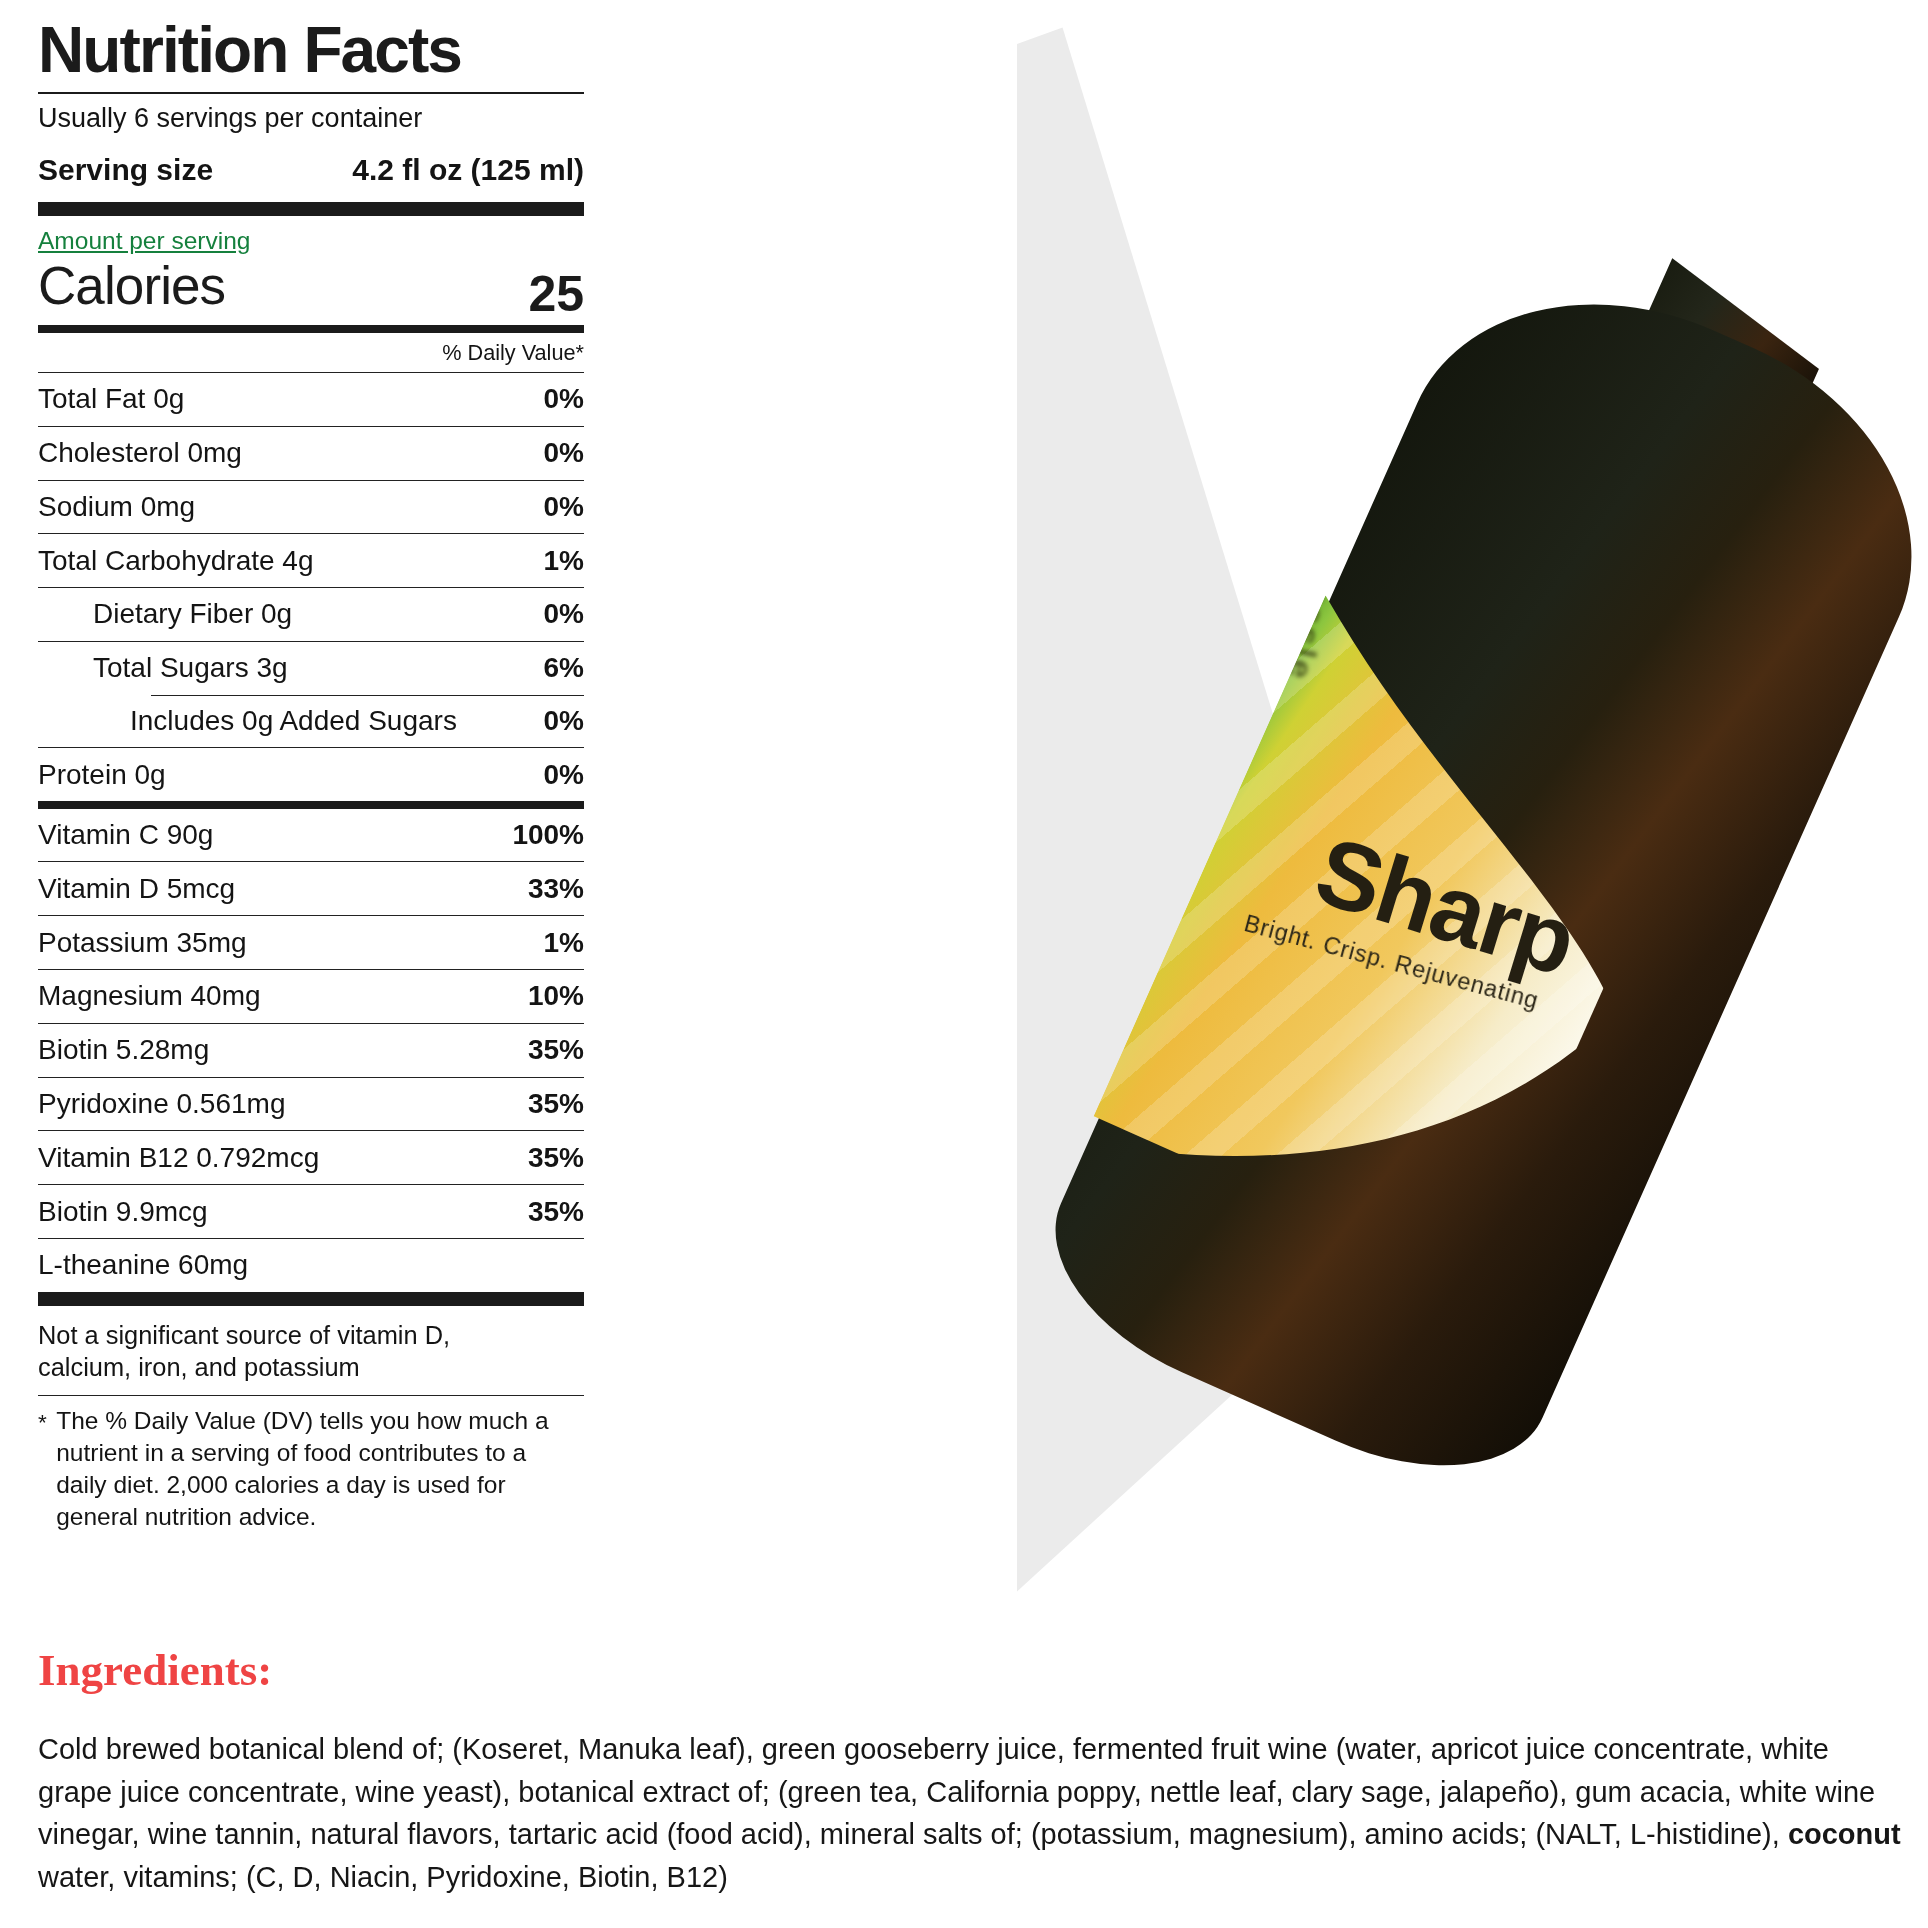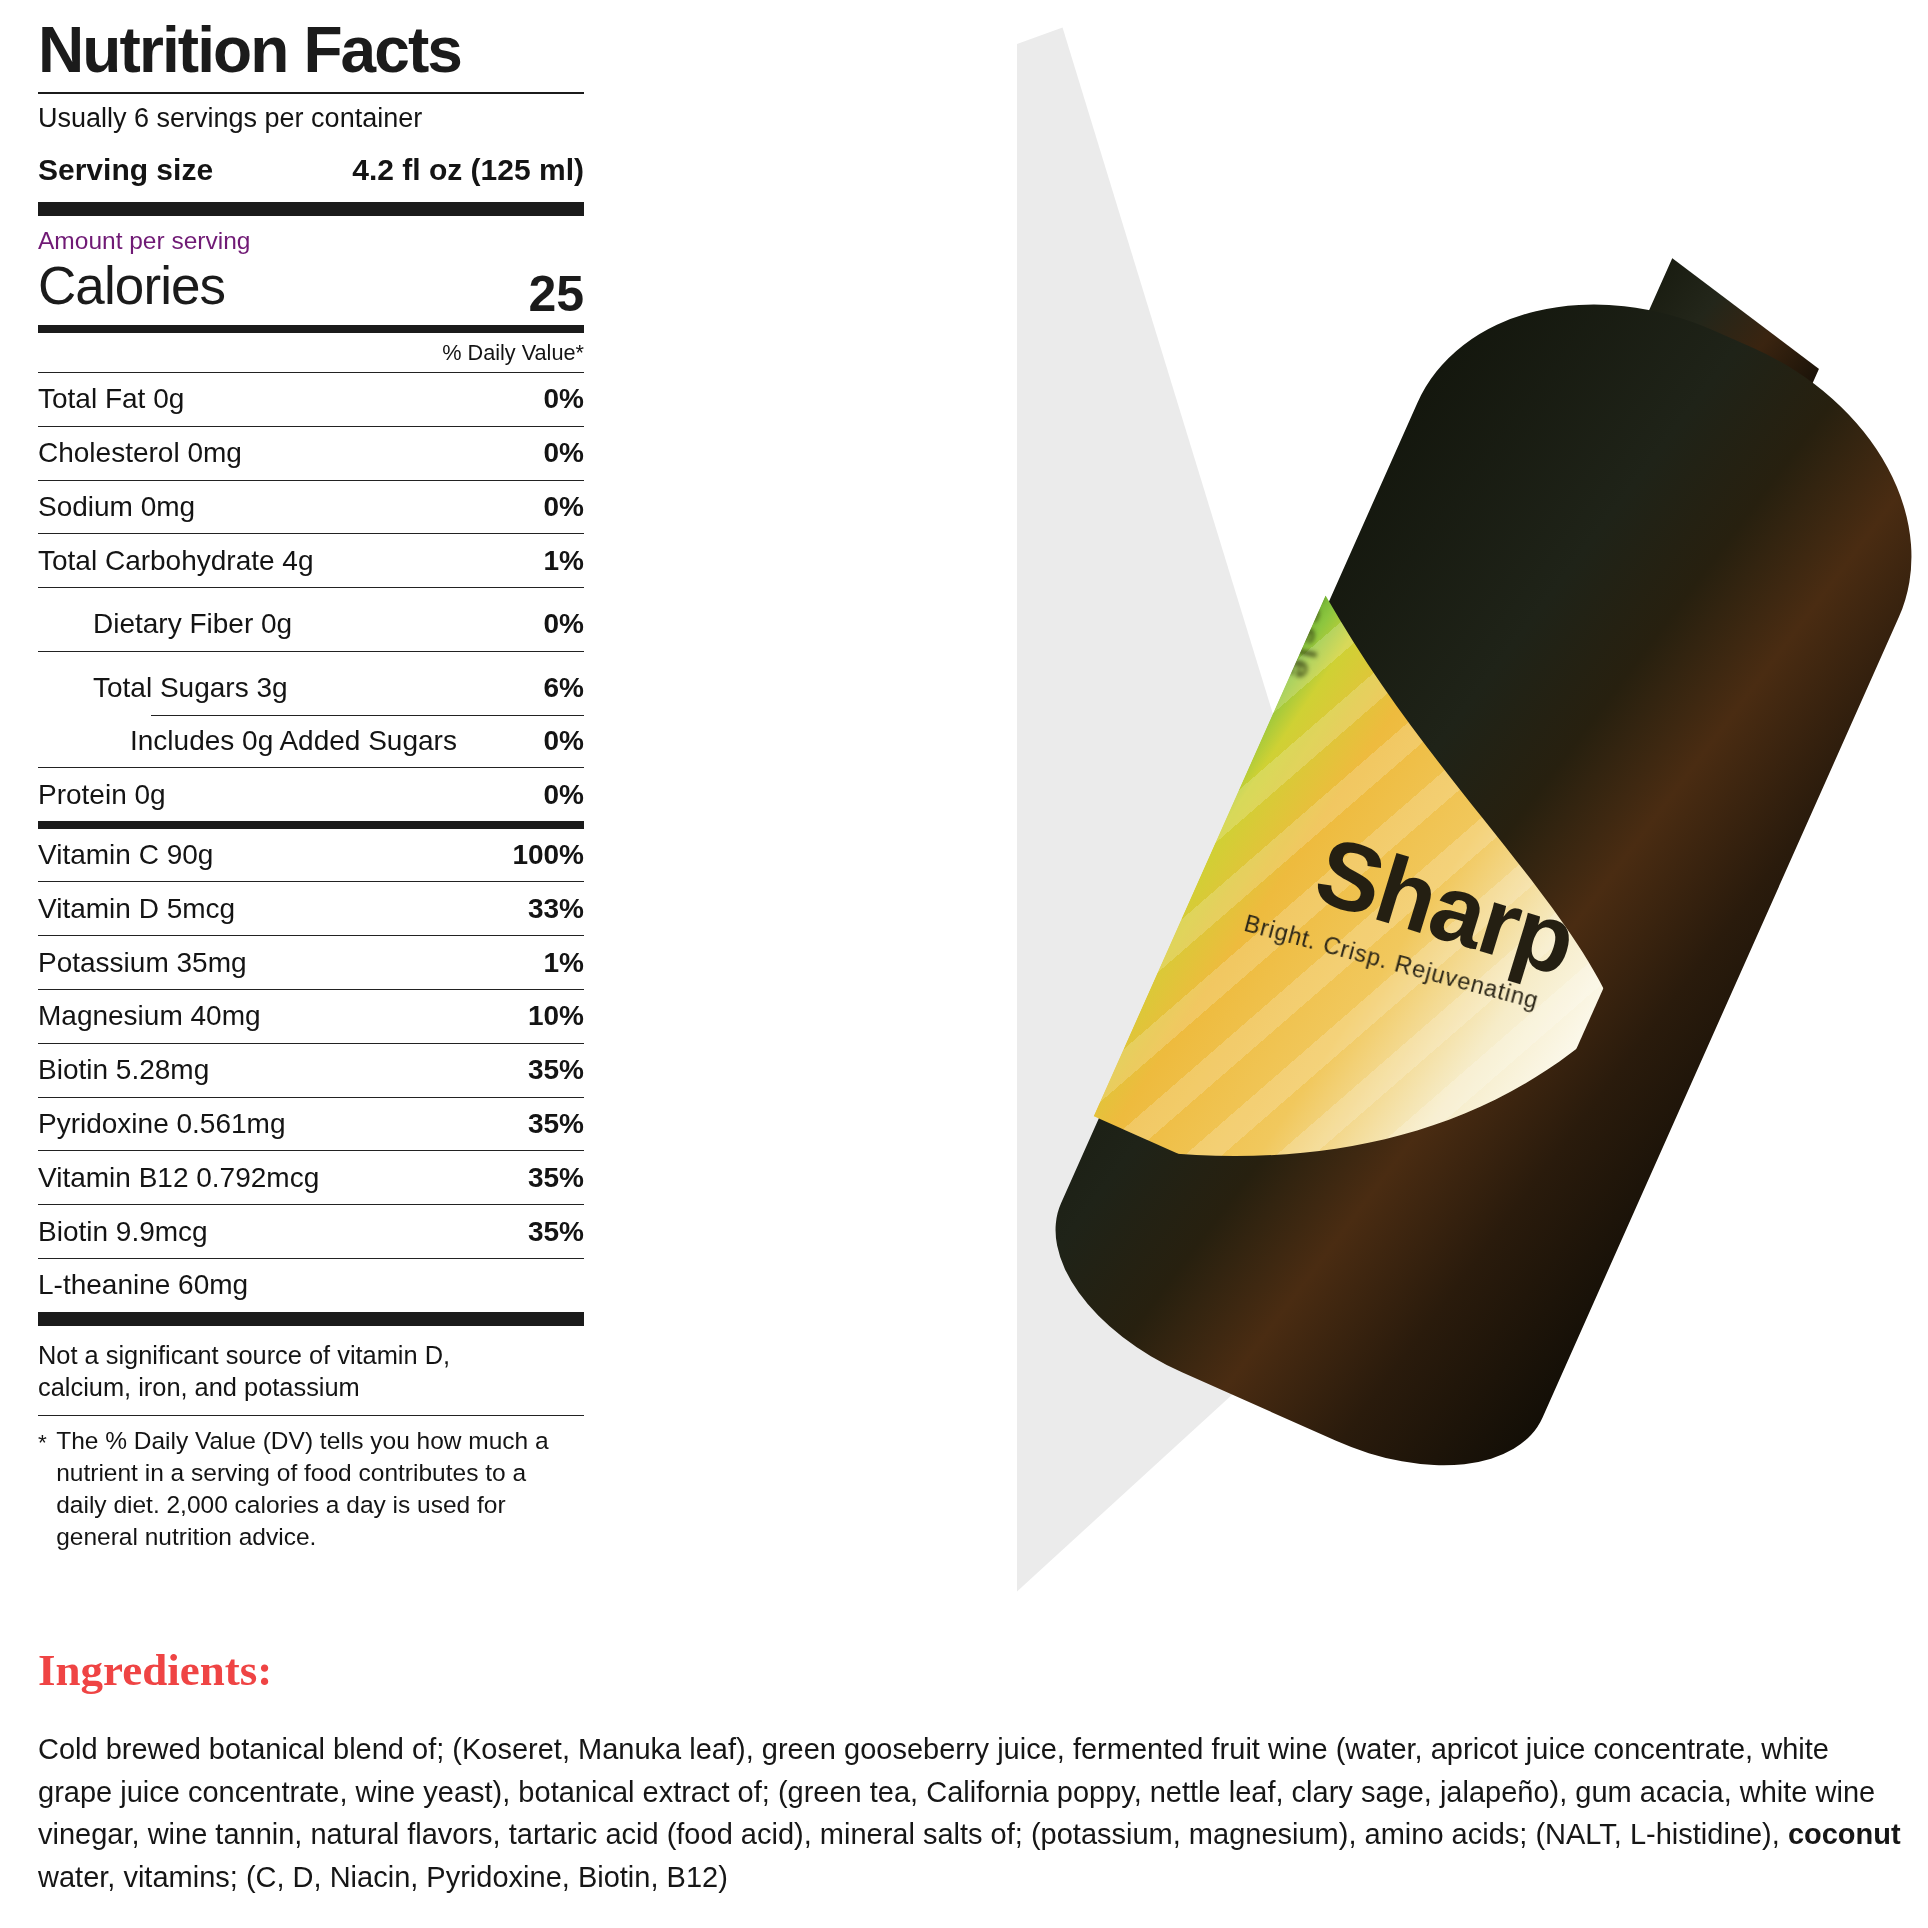--- a/index.html
+++ b/index.html
@@ -20,36 +20,36 @@
   .rule-thin   { border-top:2.8px solid #1b1b1b; margin-top:7.5px; }
   .rule-hair   { border-top:1.9px solid #222; }
   .bar-thick   { height:14px; background:#1b1b1b; }
   .bar-med     { height:7.5px;  background:#1b1b1b; }
 
   .nf-servings { font-size:27px; padding:9.4px 0 13px 0; color:#141414; }
   .nf-serving-row {
     display:flex; justify-content:space-between; align-items:baseline;
     font-size:30px; font-weight:700; padding:5.6px 0 15px 0; color:#141414;
   }
-  .nf-amount { font-size:24.5px; padding-top:11.3px; color:#701a75; }
+  .nf-amount { font-size:24.5px; padding-top:11.3px; color:#15803d;text-decoration:underline; }
   .nf-cal-row {
     display:flex; justify-content:space-between; align-items:flex-end;
     padding:0 0 9.4px 0;
   }
   .nf-cal-label { font-size:53px; font-weight:400; letter-spacing:-0.9px; color:#1b1b1b;}
   .nf-cal-value { font-size:50px; font-weight:900; line-height:.85; color:#1b1b1b;margin-left:19px;}
   .nf-dv-head {
     text-align:right; font-size:21.7px; padding:7.5px 0 5.6px 0; color:#141414;
   }
   .nf-row {
     display:flex; justify-content:space-between; align-items:baseline;
     font-size:28px; padding:10.4px 0; border-top:1.9px solid #222; color:#141414;
   }
   .nf-row .pct { font-weight:700; }
-  .ind-1 { padding-left:55px;margin-top:10px; }
+  .ind-1 { padding-left:55px; }
   .ind-2 { padding-left:92px; }
   .nf-row.part-line { border-top:none; position:relative; }
   .nf-row.part-line::before {
     content:""; position:absolute; top:0; left:113px; right:0;
     border-top:1.9px solid #222;
   }
   .nf-note { font-size:25.4px; line-height:1.28; padding:13px 0 11.3px 0; max-width:452px; color:#141414;}
   .nf-foot {
     display:flex; gap:9.4px; font-size:24.5px; line-height:1.3; padding-top:9.4px;
     color:#141414;

